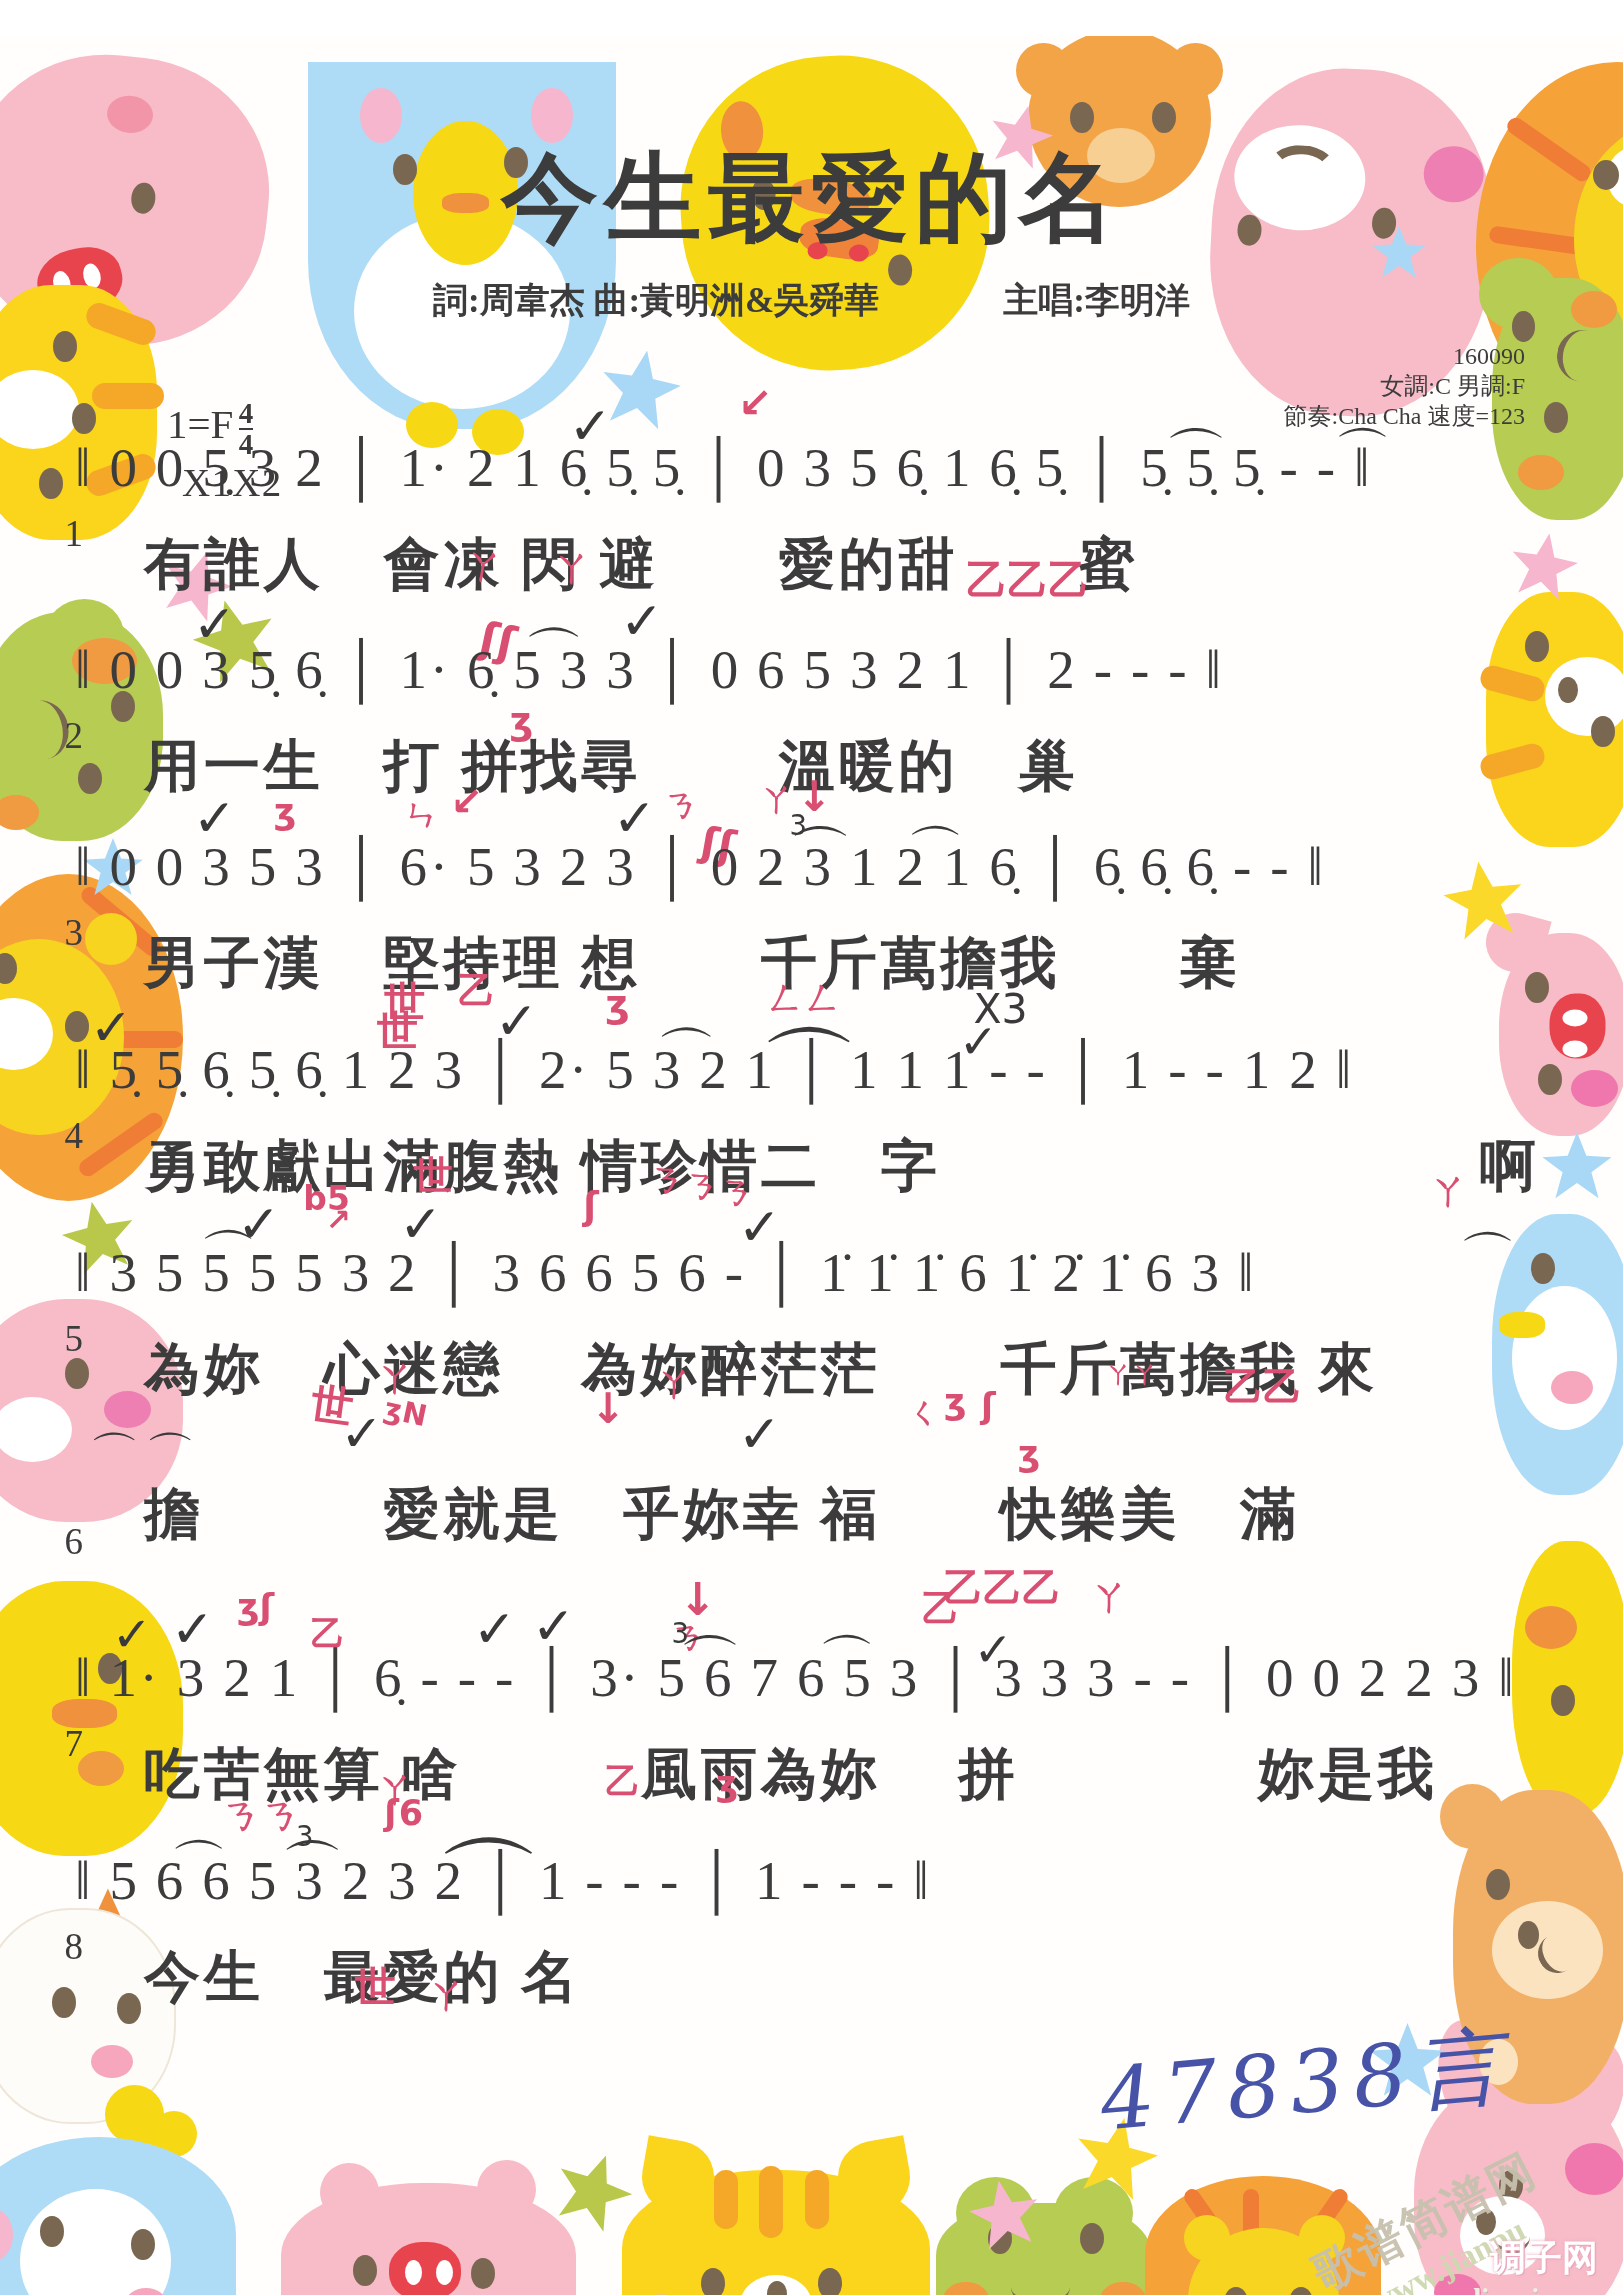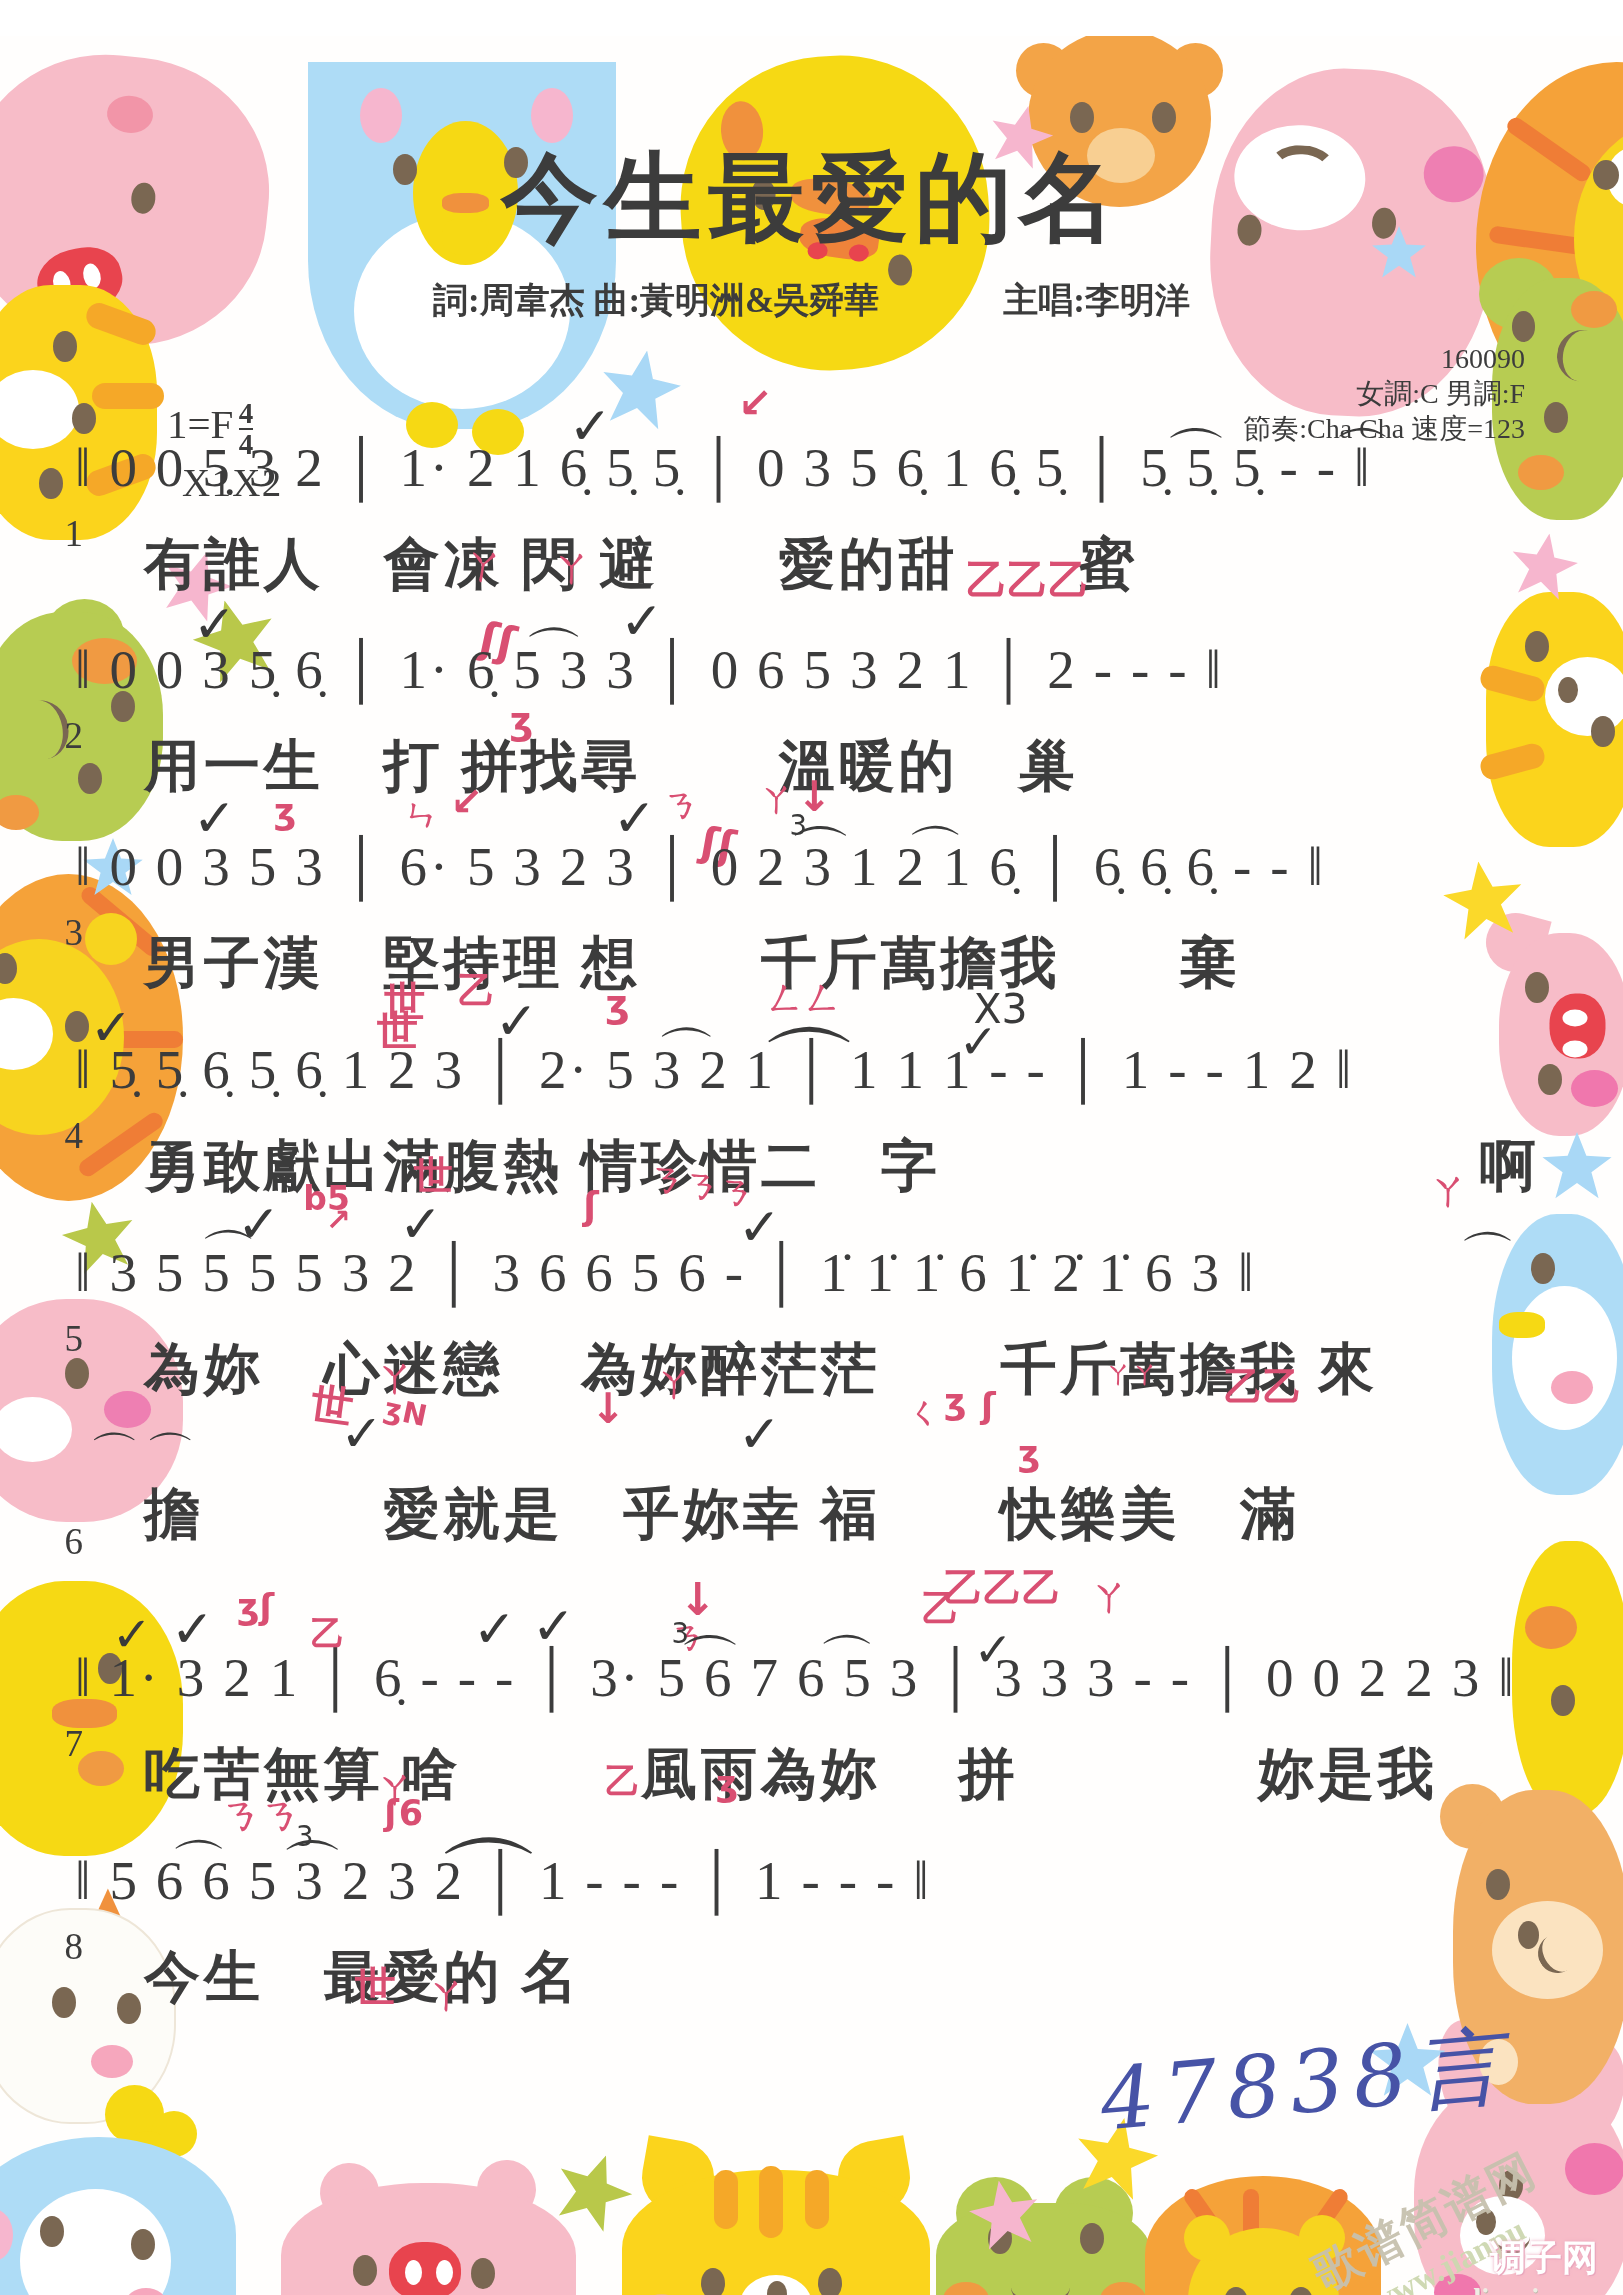--- a/index.html
+++ b/index.html
@@ -19,21 +19,21 @@
   .snout i{width:17px;height:25px;background:#fff;border-radius:50%;top:18.3px;}
   .snout .n1{left:15.7px;} .snout .n2{left:47px;}
   .muzzle{background:#fff;border-radius:50%;}
   .beak{background:#f0913d;border-radius:40%;}
   .smile{border:6.5px solid #7a6752;border-top:none;border-left:none;border-right:none;border-radius:0 0 60% 60%;}
   .star{position:absolute;z-index:1;clip-path:polygon(50% 0%,63% 33%,98% 35%,70% 56%,80% 92%,50% 71%,20% 92%,30% 56%,2% 35%,37% 33%);}
   
   .z2{position:absolute;z-index:3;}
   #title{top:98px;left:0;width:100%;text-align:center;font-size:97px;font-weight:700;letter-spacing:6.5px;}
   #credits{top:241px;left:0;width:100%;display:flex;justify-content:center;gap:124px;font-size:35px;font-weight:600;}
-  #hdr-right{top:305px;right:98px;text-align:right;line-height:1.25;font-size:28px;}
+  #hdr-right{top:305px;right:98px;text-align:right;line-height:1.25;font-size:24px;}
   #keysig{top:363px;left:167px;font-size:41px;}
   #keysig .frac{display:inline-block;vertical-align:middle;text-align:center;font-size:29px;line-height:1.0;margin-left:5.2px;}
   #keysig .frac b{display:block;font-weight:600;}
   #keysig .frac b+b{border-top:2.6px solid #3c3c3c;}
   #repeatmark{top:424px;left:182px;font-size:39px;letter-spacing:1.3px;}
   #systems{position:absolute;left:75px;top:0;width:1473px;z-index:3;}
   .system{position:absolute;left:0;width:100%;}
   .notation{font-size:55px;letter-spacing:2.6px;white-space:pre;line-height:1.05;}
   .lyrics{margin-top:30px;padding-left:69px;font-size:56px;font-weight:600;white-space:pre;letter-spacing:3.9px;}
   .sysnum{position:absolute;left:-10.5px;top:73px;font-size:37px;}

